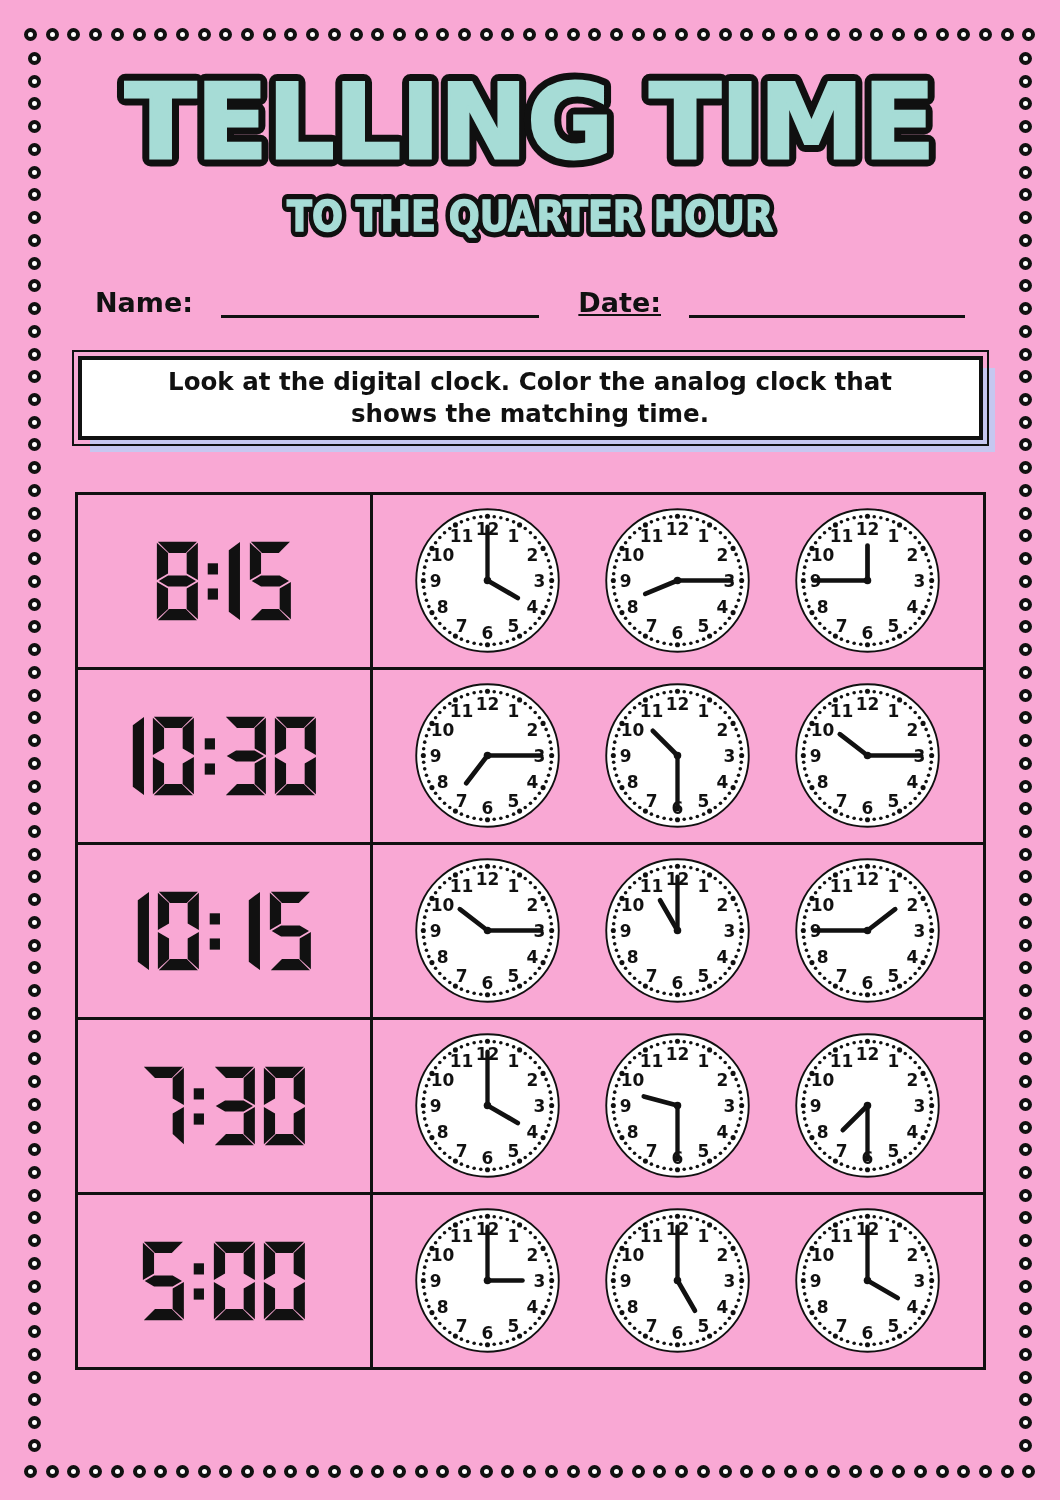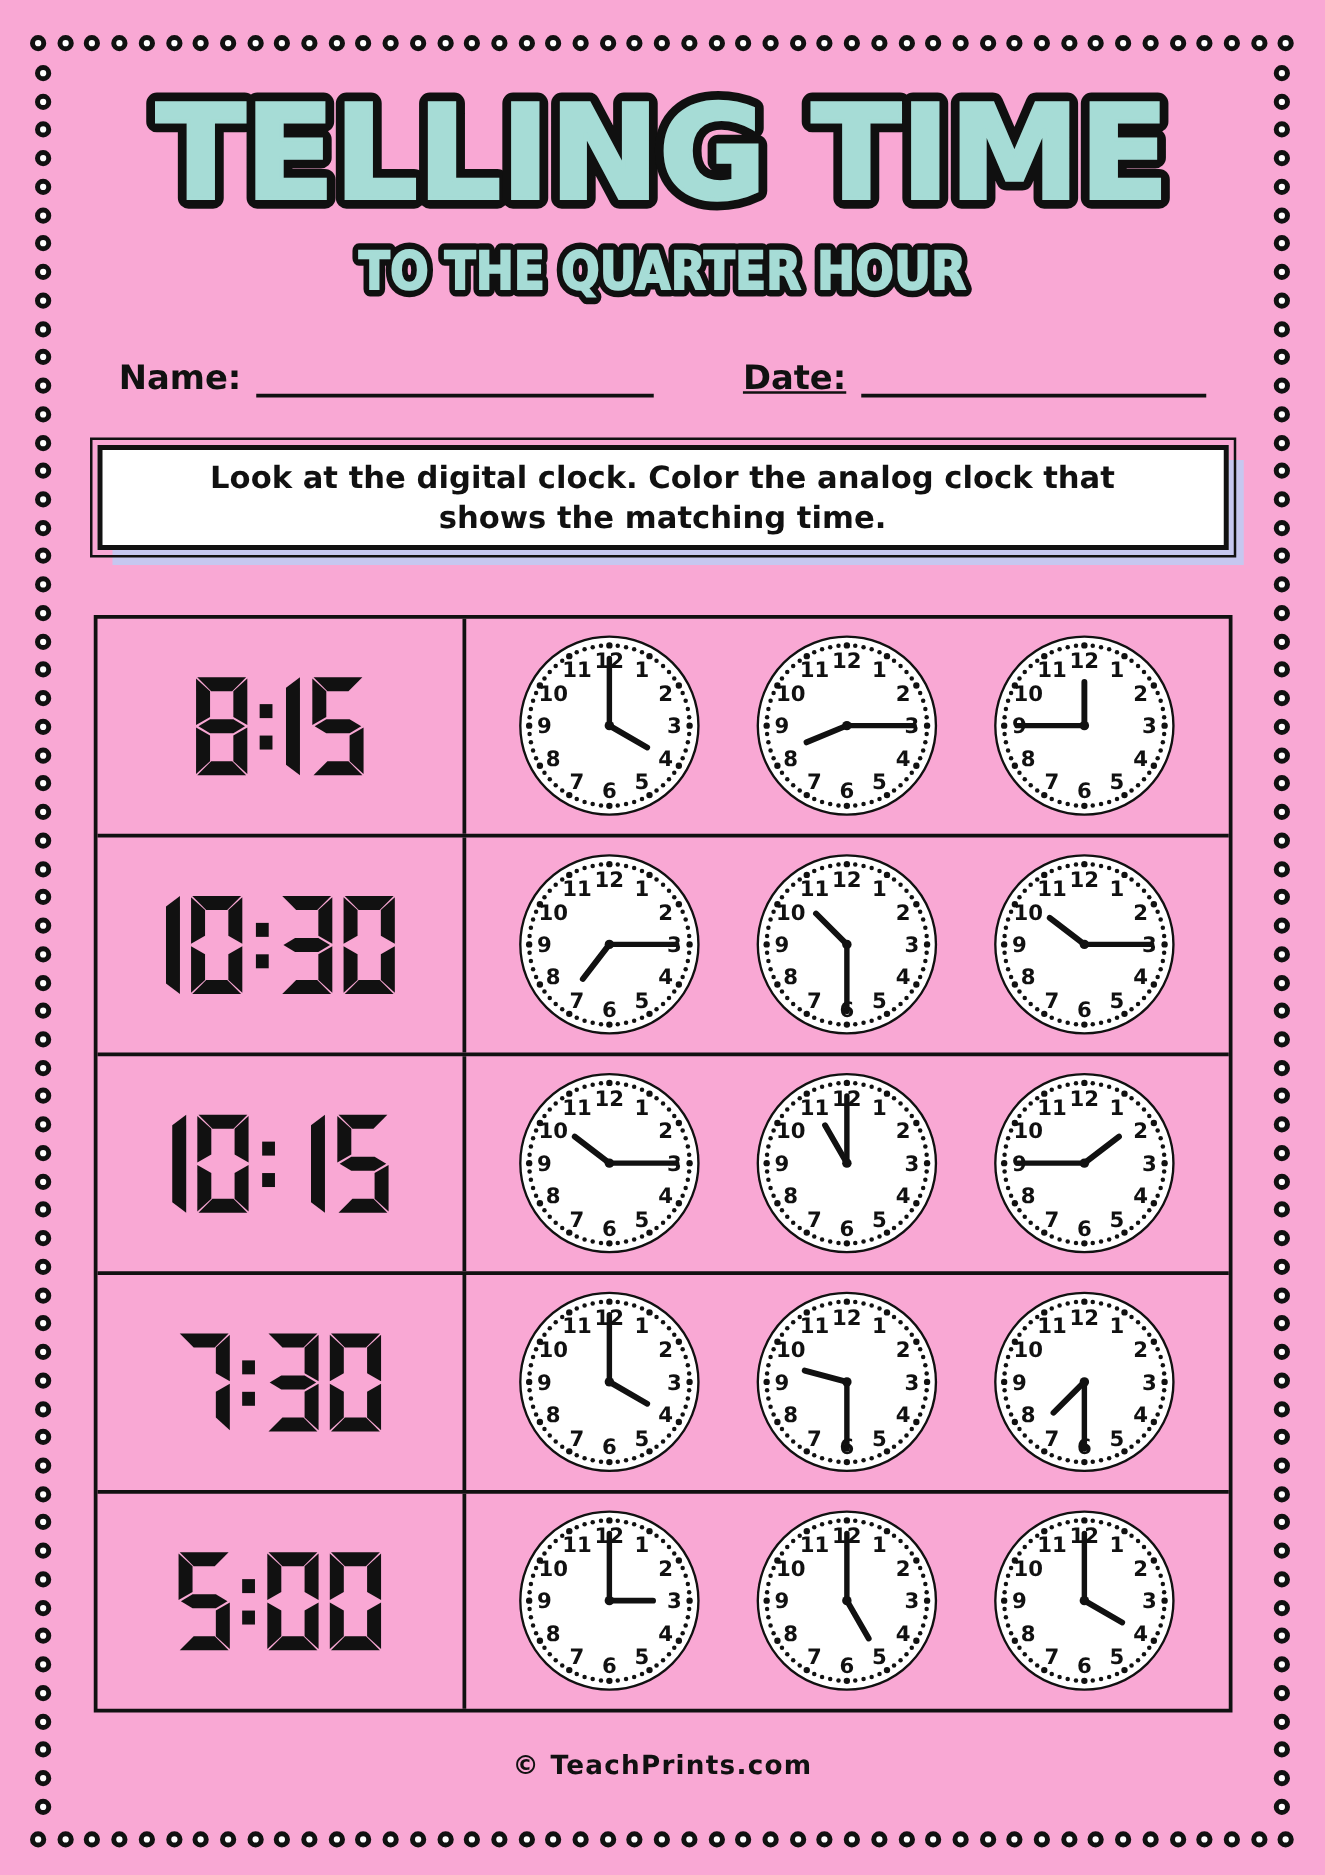--- a/index.html
+++ b/index.html
@@ -14,21 +14,21 @@
   .dots-left,.dots-right{position:absolute;top:52px;bottom:48px;display:flex;flex-direction:column;justify-content:space-between;}
   .dots-left{left:28px;}
   .dots-right{right:28px;}
 
   
   .title-svg{display:block;margin:0 auto;}
   .subtitle-svg{display:block;margin:2px auto 0;}
 
   
   .name-row{display:flex;align-items:flex-end;padding:0 95px;margin-top:30px;height:42px;font-weight:bold;font-size:27px;}
-  .field{display:flex;align-items:flex-end;gap:12px;}
+  .field{display:flex;align-items:flex-end;gap:28px;}
   .field.date{margin-left:auto;text-decoration:underline;}
   .write-line{border-bottom:3px solid #111;height:34px;}
   .write-line.name{width:318px;}
   .write-line.date{width:276px;}
 
   
   .instruction{width:905px;margin:38px auto 0;box-sizing:border-box;border:4px solid #111;outline:2px solid #111;outline-offset:4px;background:#fff;box-shadow:12px 12px 0 var(--shadow,#c6c7f0);text-align:center;font-weight:bold;font-size:24.5px;line-height:1.3;padding:6px 60px;}
 
   
   .work-table{width:905px;margin:52px auto 0;border:3px solid #111;}
@@ -1626,15 +1626,14 @@
             <text x="32.36860279185588" y="58.99999999999999" text-anchor="middle" font-size="18" font-weight="bold" font-family="DejaVu Sans, sans-serif" fill="#111111">10</text>
             <text x="52.49999999999997" y="38.86860279185589" text-anchor="middle" font-size="18" font-weight="bold" font-family="DejaVu Sans, sans-serif" fill="#111111">11</text>
             <line x1="80" y1="80" x2="80" y2="23" stroke="#111111" stroke-width="4.6" stroke-linecap="round"></line>
             <line x1="80" y1="80" x2="112.04293994002424" y2="98.5" stroke="#111111" stroke-width="5" stroke-linecap="round"></line>
             <circle cx="80" cy="80" r="4" fill="#111111"></circle>
           </svg>
         </div>
       </div>
     </div>
 
-  <div class="footer">© TeachPrints.com</div>
 
 </div>
 
 </body></html>

